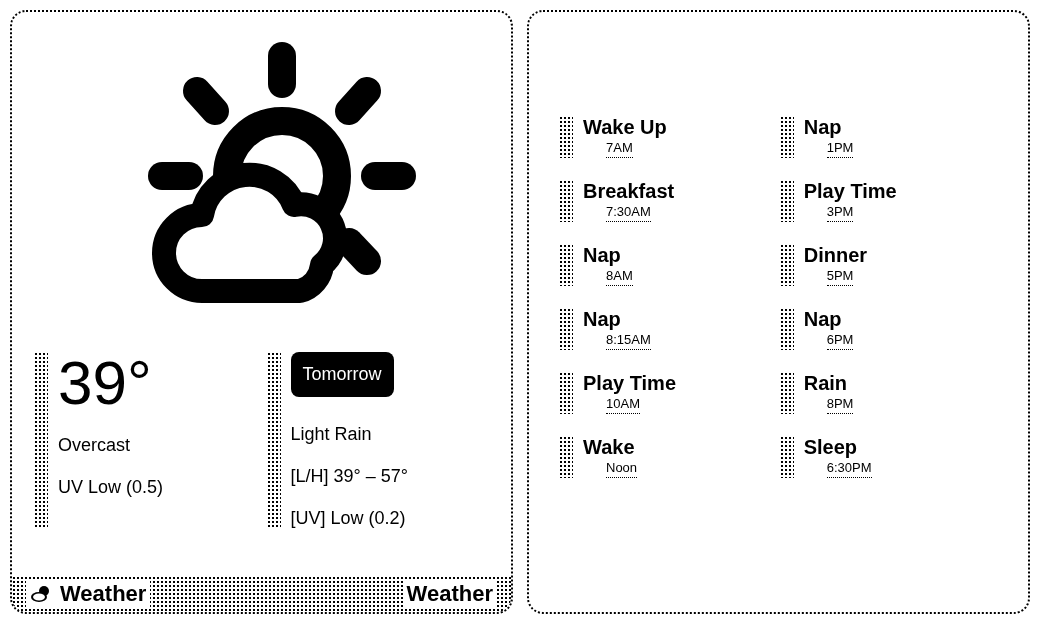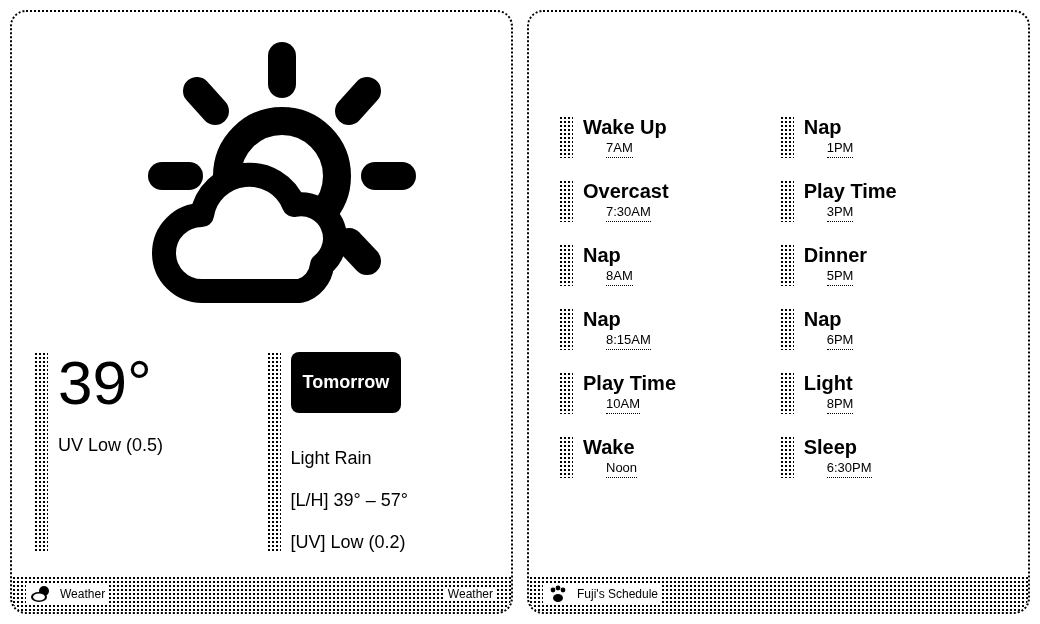--- a/index.html
+++ b/index.html
@@ -1,30 +1,30 @@
 <!DOCTYPE html>
 <html><head>
 <meta charset="utf-8">
 <style>
 * { margin:0; padding:0; box-sizing:border-box; }
 body { font-family: "Helvetica Neue", Arial, sans-serif; background:#fff; width:1040px; height:624px; position:relative; color:#000; }
 .dashboard { display:flex; gap:14px; padding:10px; }
 .panel { flex:1; border:2px dotted #000; border-radius:16px; position:relative; height:604px; display:flex; flex-direction:column; }
 .panel-body { flex:1; padding:12px 22px 0 22px; position:relative; overflow:hidden; }
-.panel-footer { height:36px; background-image: radial-gradient(#000 1px, transparent 1px); background-size:4px 4px; border-bottom-left-radius:14px; border-bottom-right-radius:14px; display:flex; align-items:center; padding:0 14px; font-size:12px; font-weight:400; position:relative; }
+.panel-footer { height:36px; background-image: radial-gradient(#000 1px, transparent 1px); background-size:4px 4px; border-bottom-left-radius:14px; border-bottom-right-radius:14px; display:flex; align-items:center; padding:0 14px; font-size:22px; font-weight:700; position:relative; }
 .panel-footer .foot-left { display:flex; align-items:center; gap:8px; background:#fff; padding:0 4px; }
 .panel-footer .foot-right { position:absolute; right:14px; background:#fff; padding:0 4px; }
 .weather-icon { display:flex; justify-content:center; margin-top:12px; }
 .metrics { display:flex; margin-top:26px; gap:10px;justify-content:flex-end; }
 .metric-col { flex:1; display:flex; }
 .metric-bar { width:14px; background-image: radial-gradient(#000 1px, transparent 1px); background-size:4px 4px; margin-right:10px; }
 .metric-content { flex:1; }
 .temp-big { font-size:62px; line-height:1; font-weight:300; }
 .metric-content .line { font-size:18px; margin-top:21px; }
-.pill { display:inline-block; background:#000; color:#fff; border-radius:8px; padding:20px 12px; font-size:18px; font-weight:700; margin-bottom:14px; }
+.pill { display:inline-block; background:#000; color:#fff; border-radius:8px; padding:12px 12px; font-size:18px; font-weight:400; margin-bottom:6px; }
 .schedule-body { padding:24px 30px; }
 .sched-col { display:inline-block; vertical-align:top; width:48%; }
 .sched-item { display:flex; margin-bottom:22px; }
 .sched-bar { width:14px; background-image: radial-gradient(#000 1px, transparent 1px); background-size:4px 4px; margin-right:10px; }
 .sched-text .sched-label { font-size:20px; font-weight:700; line-height:1.1; }
 .sched-text .sched-time { font-size:13px; margin-top:2px; padding-bottom:2px; display:inline-block; border-bottom:1px dotted #000;margin-left:23px; }
 .schedule-grid { display:flex; gap:10px; margin-top:80px;}
 .icon-small { width:22px; height:22px; display:inline-block; }
 </style>
 </head>
@@ -58,20 +58,21 @@
           </g>
         </svg>
       </div>
 
       <div class="metrics">
 
         <div class="metric-col">
           <div class="metric-bar"></div>
           <div class="metric-content">
             <div class="temp-big">39°</div>
+            <div class="line">Overcast</div>
             <div class="line">UV Low (0.5)</div>
           </div>
         </div>
 
         <div class="metric-col">
           <div class="metric-bar"></div>
           <div class="metric-content">
             <div><span class="pill">Tomorrow</span></div>
             <div class="line">Light Rain</div>
             <div class="line">[L/H] 39° – 57°</div>
@@ -102,21 +103,21 @@
             <div class="sched-item">
               <div class="sched-bar"></div>
               <div class="sched-text">
                 <div class="sched-label">Wake Up</div>
                 <div><span class="sched-time">7AM</span></div>
               </div>
             </div>
             <div class="sched-item">
               <div class="sched-bar"></div>
               <div class="sched-text">
-                <div class="sched-label">Overcast</div>
+                <div class="sched-label">Breakfast</div>
                 <div><span class="sched-time">7:30AM</span></div>
               </div>
             </div>
             <div class="sched-item">
               <div class="sched-bar"></div>
               <div class="sched-text">
                 <div class="sched-label">Nap</div>
                 <div><span class="sched-time">8AM</span></div>
               </div>
             </div>
@@ -167,41 +168,28 @@
             <div class="sched-item">
               <div class="sched-bar"></div>
               <div class="sched-text">
                 <div class="sched-label">Nap</div>
                 <div><span class="sched-time">6PM</span></div>
               </div>
             </div>
             <div class="sched-item">
               <div class="sched-bar"></div>
               <div class="sched-text">
-                <div class="sched-label">Light</div>
+                <div class="sched-label">Rain</div>
                 <div><span class="sched-time">8PM</span></div>
               </div>
             </div>
             <div class="sched-item">
               <div class="sched-bar"></div>
               <div class="sched-text">
                 <div class="sched-label">Sleep</div>
                 <div><span class="sched-time">6:30PM</span></div>
               </div>
             </div>
           </div>
       </div>
     </div>
-    <div class="panel-footer">
-      <span class="foot-left">
-        <span class="icon-small">
-          <svg width="22" height="22" viewBox="0 0 22 22">
-            <circle cx="6" cy="7" r="2.4" fill="#000"></circle>
-            <circle cx="11" cy="5" r="2.4" fill="#000"></circle>
-            <circle cx="16" cy="7" r="2.4" fill="#000"></circle>
-            <ellipse cx="11" cy="15" rx="5" ry="4" fill="#000"></ellipse>
-          </svg>
-        </span>
-        <span>Fuji's Schedule</span>
-      </span>
-    </div>
   </div>
 </div>
 
 </body></html>

